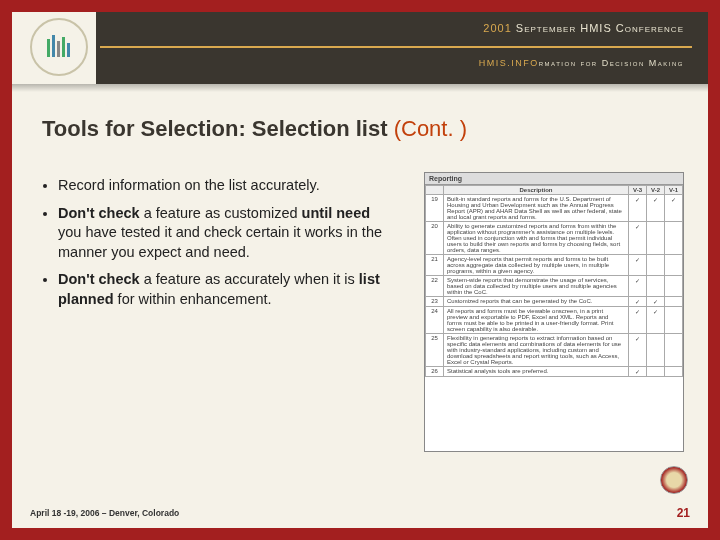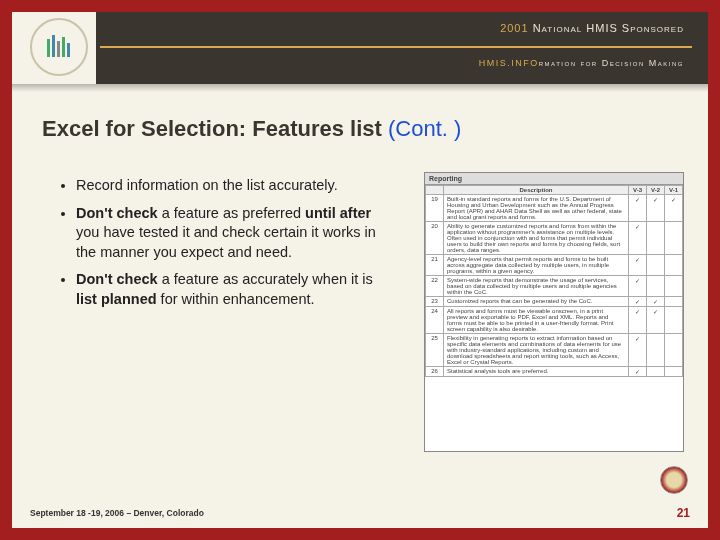--- a/index.html
+++ b/index.html
@@ -42,26 +42,26 @@
   .tagline .accent { color: #d9a94f; }
   .shadow-strip {
     position: absolute; top: 72px; left: 0; right: 0; height: 8px;
     background: linear-gradient(to bottom, rgba(0,0,0,0.25), transparent);
   }
   .slide-title {
     position: absolute; top: 104px; left: 30px;
     font-size: 22px; font-weight: bold;
     color: #3a362f;
   }
-  .slide-title .cont { font-weight: normal; color: #1d4ed8; }
+  .slide-title .cont { font-weight: normal; color: #c2410c; }
   .bullets {
     position: absolute; top: 164px; left: 46px; width: 330px;
     color: #222; font-size: 14.5px; line-height: 1.35;
   }
-  .bullets li { margin-bottom: 8px; list-style: disc; margin-left: 18px; }
+  .bullets li { margin-bottom: 8px; list-style: disc; }
   .table-img {
     position: absolute; top: 160px; right: 24px;
     width: 260px; height: 280px;
     background: #fff; border: 1px solid #888;
     font-size: 6px; color: #444;
   }
   .table-img .rhead {
     background: #ddd; font-weight: bold; padding: 2px 4px;
     border-bottom: 1px solid #999; font-size: 7px;
   }
@@ -92,40 +92,40 @@
     <svg viewBox="0 0 40 40">
         <rect x="8" y="12" width="3" height="18" fill="#4a6"></rect>
         <rect x="13" y="8" width="3" height="22" fill="#48a"></rect>
         <rect x="18" y="14" width="3" height="16" fill="#888"></rect>
         <rect x="23" y="10" width="3" height="20" fill="#4a6"></rect>
         <rect x="28" y="16" width="3" height="14" fill="#48a"></rect>
       </svg>
   </div>
   <div class="conf-title">
     <span class="year">2001</span>
-    <span>National HMIS Sponsored</span>
+    <span>September HMIS Conference</span>
   </div>
   <div class="hr-accent"></div>
   <div class="tagline">
     <span class="accent">HMIS.INFO</span><span>rmation for Decision Making</span>
   </div>
 </div>
 <div class="shadow-strip"></div>
 
 <div class="slide-title">
-  <span>Excel for Selection: Features list</span>
+  <span>Tools for Selection: Selection list</span>
   <span class="cont">(Cont. )</span>
 </div>
 
 <ul class="bullets">
   <li>
     <span>Record information on the list accurately.</span>
   </li>
   <li>
-    <b>Don't check</b><span> a feature as preferred </span><b>until after</b><span> you have tested it and check certain it works in the manner you expect and need.</span>
+    <b>Don't check</b><span> a feature as customized </span><b>until need</b><span> you have tested it and check certain it works in the manner you expect and need.</span>
   </li>
   <li>
     <b>Don't check</b><span> a feature as accurately when it is </span><b>list planned</b><span> for within enhancement.</span>
   </li>
 </ul>
 
 <div class="table-img">
   <div class="rhead">Reporting</div>
   <table>
     <tbody>
@@ -194,15 +194,15 @@
           <td class="chk"></td>
           <td class="chk"></td>
         </tr>
       </tbody>
   </table>
 </div>
 
 <div class="mini-logo"></div>
 
 <div class="footer">
-  <span class="left">September 18 -19, 2006 – Denver, Colorado</span>
+  <span class="left">April 18 -19, 2006 – Denver, Colorado</span>
   <span class="pagenum">21</span>
 </div>
 
 </body></html>

